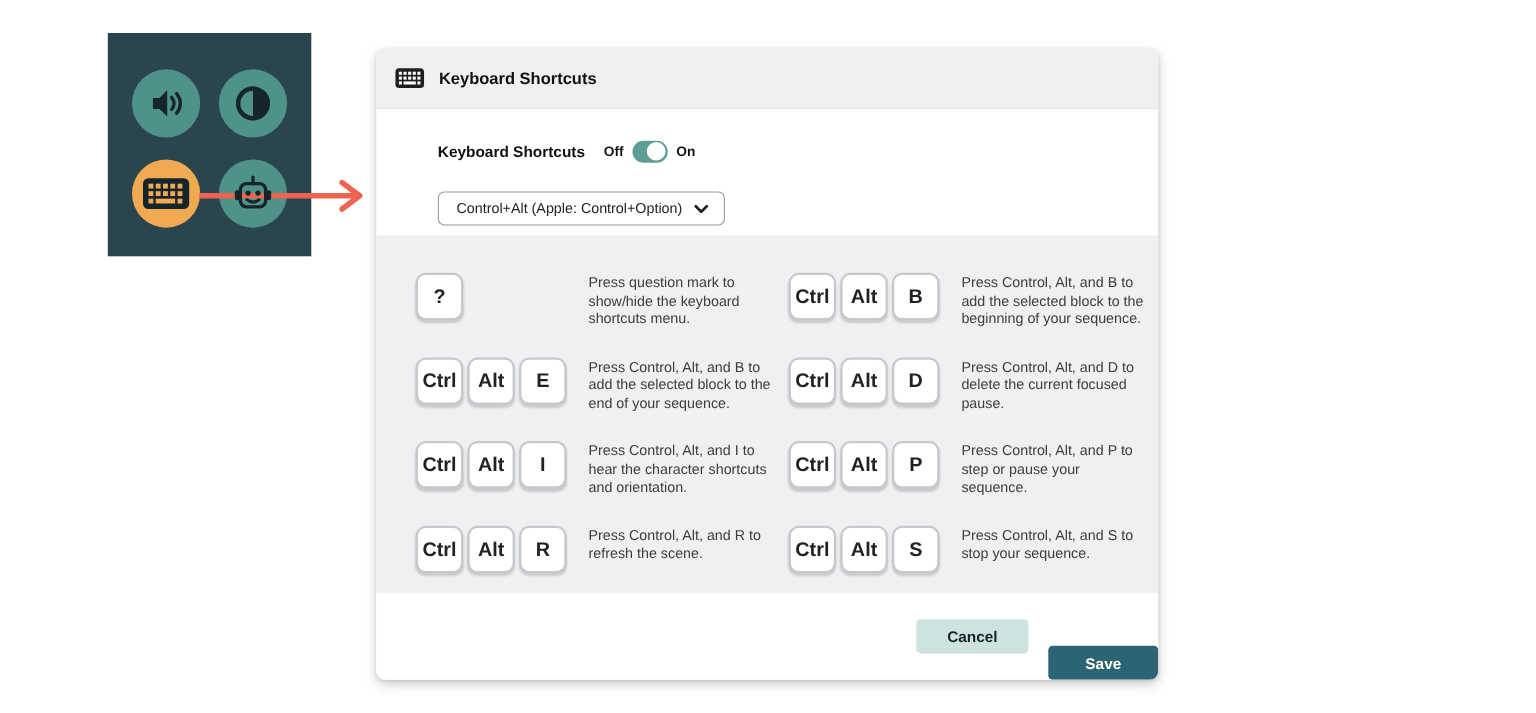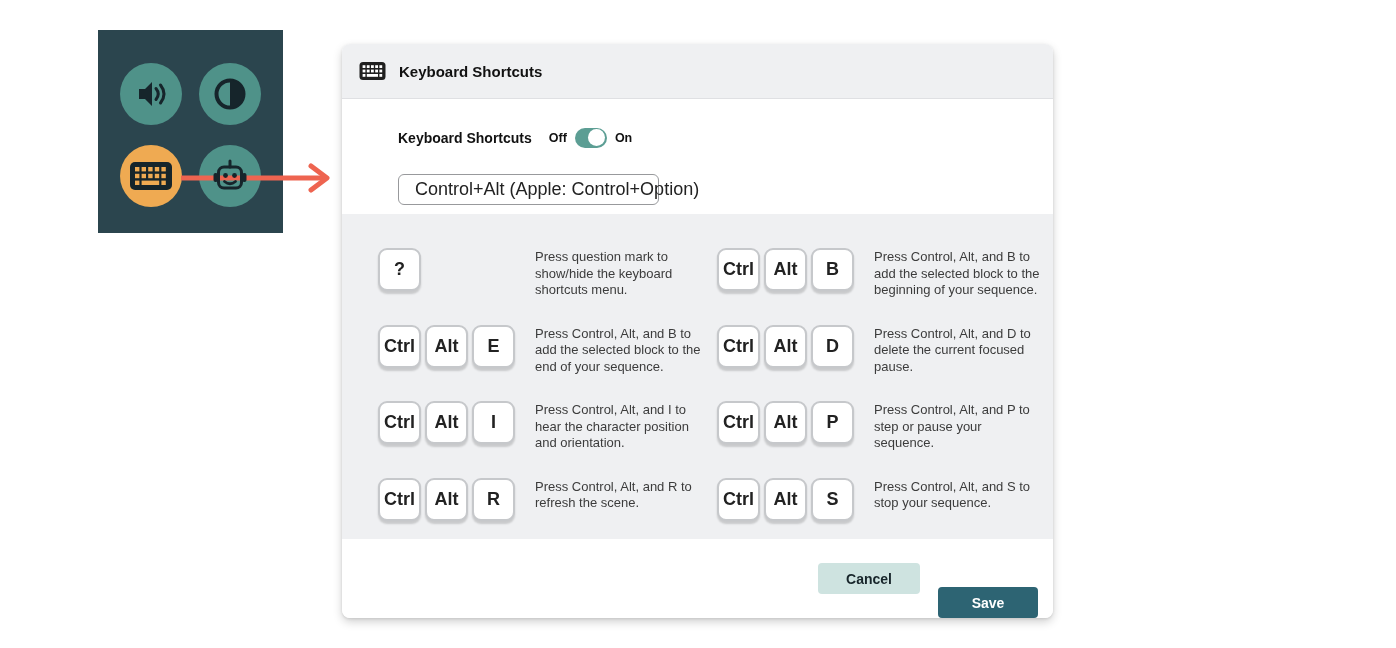--- a/index.html
+++ b/index.html
@@ -49,21 +49,21 @@
   .switch .knob {
     position:absolute; right:1.5px; top:1.5px; width:17px; height:17px;
     border-radius:50%; background:#ffffff;
   }
   .dropdown {
     margin-top:25px; width:261px; height:31px; background:#fff;
     border:1px solid #98999c; border-radius:6px; cursor:pointer;
     display:flex; align-items:center; justify-content:space-between;
     padding:0 14px 0 16px;
   }
-  .dropdown-value { font-size:18px; color:#222; white-space:nowrap; }
+  .dropdown-value { font-size:13px; color:#222; white-space:nowrap; }
 
   
   .shortcut-grid {
     flex:1 1 auto; background:#eff0f2; display:flex;
     padding:34px 18px 0 36px;
   }
   .shortcut-col { display:flex; flex-direction:column; gap:26px; }
   .shortcut-col.left { width:339px; flex:0 0 339px; }
   .shortcut-col.right { flex:1; }
   .shortcut { display:flex; align-items:flex-start; }
@@ -72,21 +72,21 @@
     width:43px; height:43px; background:#ffffff; border:2px solid #c6c8cb;
     border-radius:9px; display:inline-flex; align-items:center; justify-content:center;
     font-size:18px; font-weight:bold; color:#222;
     box-shadow:0 2.5px 2px rgba(0,0,0,0.16);
   }
   .desc { width:170px; font-size:13px; line-height:16.5px; color:#3c3c3c; padding-top:1px; }
 
   
   .modal-footer {
     flex:0 0 66px; background:#ffffff; display:flex; align-items:center;
-    justify-content:flex-end; gap:18px; padding-right:15px;
+    justify-content:flex-end; gap:18px; 
   }
   .btn { height:31px; border:none; border-radius:4px; font-size:14px; font-weight:bold;
          cursor:pointer; font-family:"Liberation Sans", sans-serif; }
   .btn.cancel { width:102px; background:#cee3e0; color:#17252a; }
   .btn.save   { width:100px; background:#2d6473; color:#ffffff;margin-top:48px; }
 </style>
 </head>
 <body>
 
 <div class="stage">
@@ -201,21 +201,21 @@
             </div>
     <div class="desc">Press Control, Alt, and B to add the selected block to the end of your sequence.</div>
   </div>
 
   <div class="shortcut">
     <div class="keys">
               <span class="keycap">Ctrl</span>
               <span class="keycap">Alt</span>
               <span class="keycap">I</span>
             </div>
-    <div class="desc">Press Control, Alt, and I to hear the character position and orientation.</div>
+    <div class="desc">Press Control, Alt, and I to hear the character shortcuts and orientation.</div>
   </div>
 
   <div class="shortcut">
     <div class="keys">
               <span class="keycap">Ctrl</span>
               <span class="keycap">Alt</span>
               <span class="keycap">R</span>
             </div>
     <div class="desc">Press Control, Alt, and R to refresh the scene.</div>
   </div>

